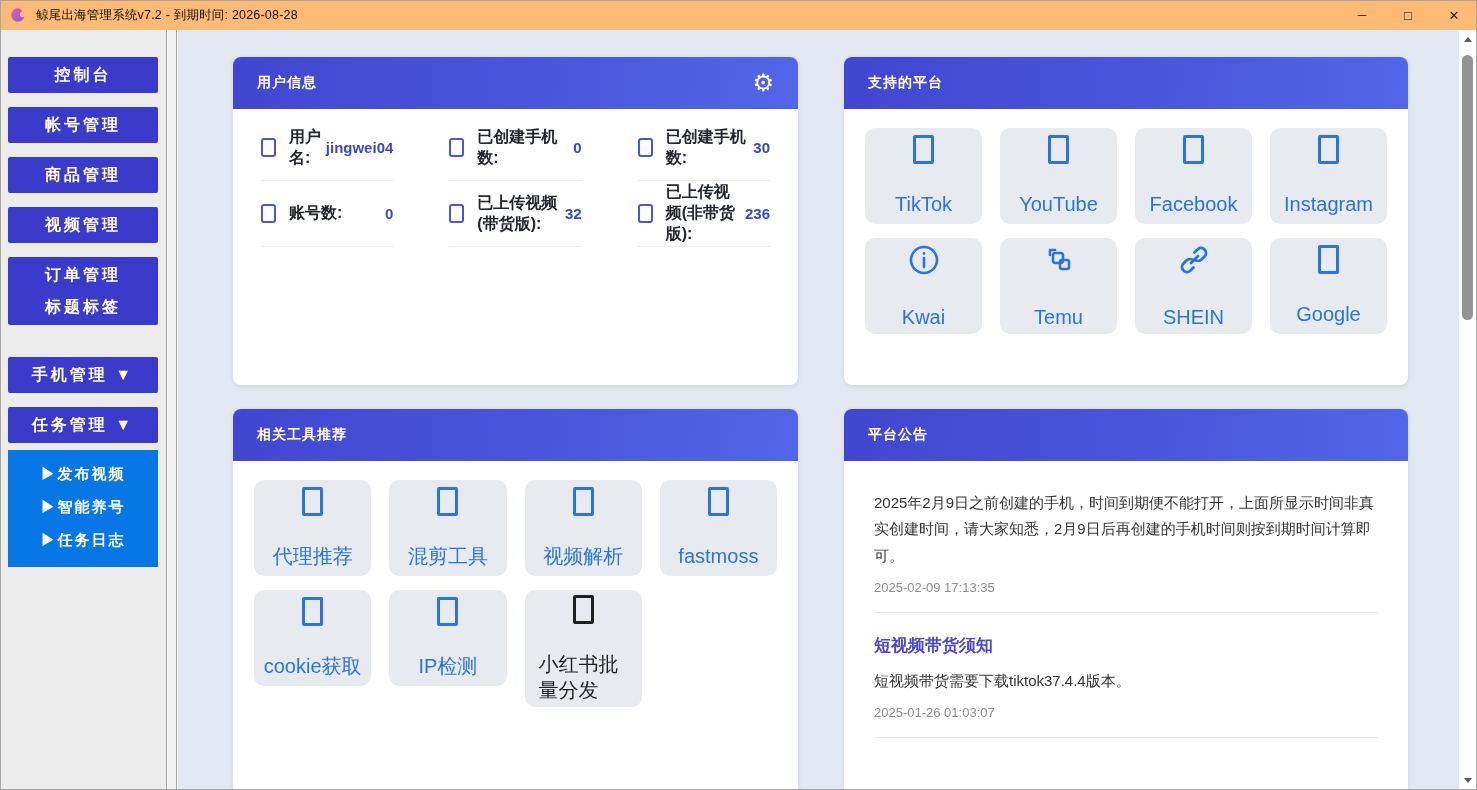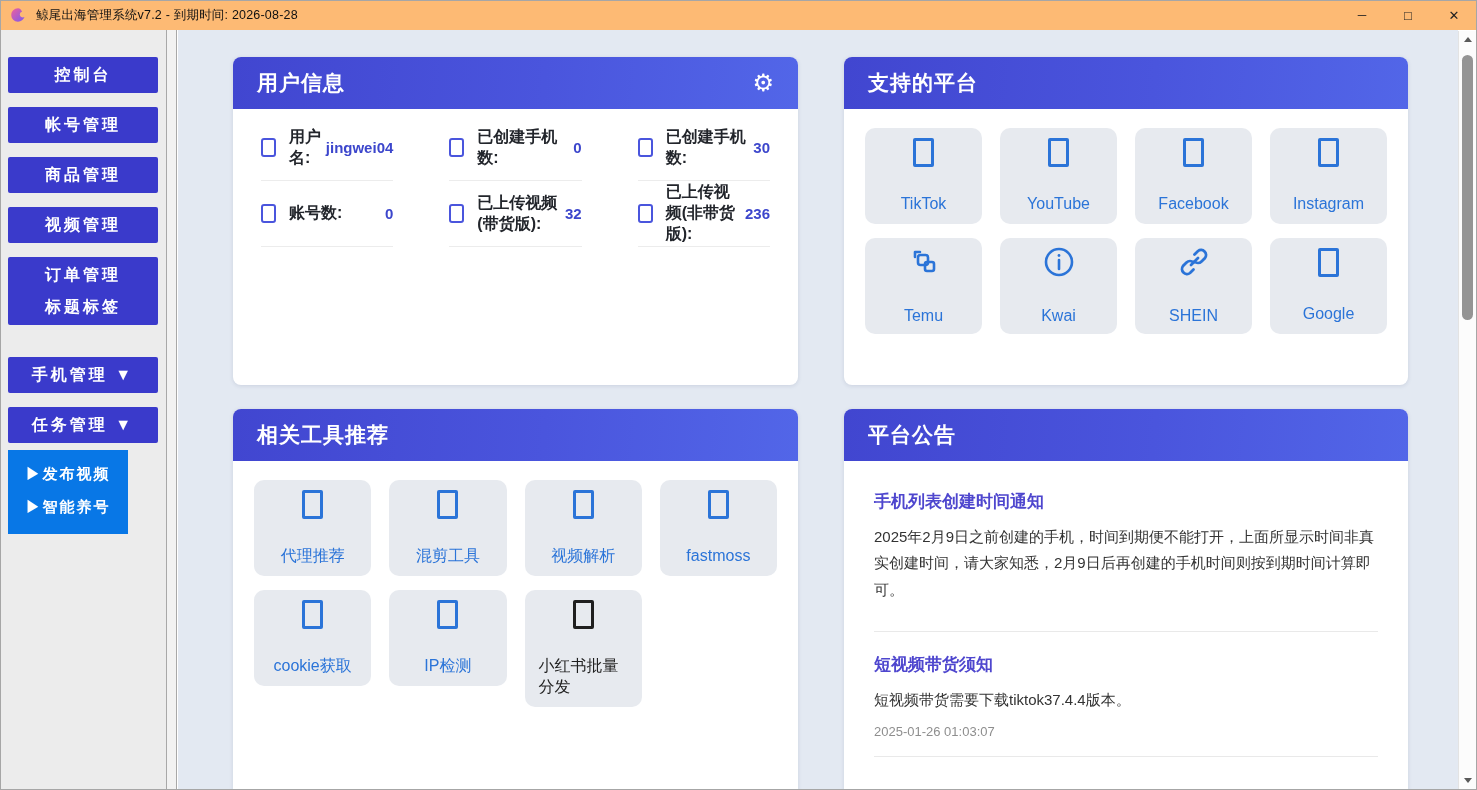--- a/index.html
+++ b/index.html
@@ -23,37 +23,37 @@
 
   
   .sidebar { position:absolute; left:0; top:30px; width:166px; height:760px; background:#ececec; }
   .side-btn {
     position:absolute; left:8px; width:150px; height:36px;
     background:#3a3acb; color:#fff; border:none; border-radius:2px;
     font-family:"Liberation Sans", sans-serif;
     font-size:16px; font-weight:bold; letter-spacing:3px;
     display:flex; align-items:center; justify-content:center;
   }
-  .submenu { position:absolute; left:8px; top:420px; width:120px; background:#0877e6; padding:8px 0 10px; }
+  .submenu { position:absolute; left:8px; top:420px; width:150px; background:#0877e6; padding:8px 0 10px; }
   .submenu-item {
     height:33px; display:flex; align-items:center; justify-content:center;
     color:#fff; font-size:15px; font-weight:bold; letter-spacing:2px;
   }
   .side-scrollstrip { position:absolute; left:166px; top:30px; width:11px; height:760px; background:#f2f2f2; border-left:1px solid #a8a8a8; border-right:1px solid #a8a8a8; }
 
   
   .main { position:absolute; left:178px; top:30px; width:1280px; height:760px; background:#e3e9f2; overflow:hidden; }
 
   .card { position:absolute; background:#ffffff; border-radius:8px; box-shadow:0 1px 4px rgba(60,70,110,.14); }
   .card-header {
     height:52px; border-radius:8px 8px 0 0;
     background:linear-gradient(95deg,#4146d0 0%,#4a55dd 55%,#5266e8 100%);
     display:flex; align-items:center; padding:0 24px;
   }
-  .card-title { color:#ffffff; font-size:21px; font-weight:bold; letter-spacing:1px; }
+  .card-title { color:#ffffff; font-size:14px; font-weight:bold; letter-spacing:1px; }
   .gear { margin-left:auto; color:#ffffff; font-size:24px; line-height:1; cursor:default; }
 
   #card-user { left:55px; top:27px; width:565px; height:328px; }
   #card-platforms { left:666px; top:27px; width:564px; height:328px; }
   #card-tools { left:55px; top:379px; width:565px; height:440px; }
   #card-news { left:666px; top:379px; width:564px; height:440px; }
 
   
   .user-grid { display:grid; grid-template-columns:1fr 1fr 1fr; column-gap:56px; padding:6px 28px 0 28px;border-radius:16px; }
   .user-row { height:66px; display:flex; align-items:center; border-bottom:1px solid #ececec; }
@@ -61,21 +61,21 @@
   .user-label { margin-left:13px; font-size:16px; font-weight:bold; color:#22252b; }
   .user-value { margin-left:auto; font-size:15px; font-weight:bold; color:#3c46cc; }
 
   
   .tile-grid { display:grid; grid-template-columns:repeat(4,1fr); gap:14px 18px; padding:19px 21px; align-items:start; }
   .tile {
     background:#e7eaef; border-radius:10px; height:96px;
     display:flex; flex-direction:column; align-items:center; justify-content:center;
     gap:9px; cursor:default;
   }
-  .tile-label { font-size:16px; color:#2b74d8; text-align:center; line-height:1.3;margin-top:18px; }
+  .tile-label { font-size:20px; color:#2b74d8; text-align:center; line-height:1.3;margin-top:18px; }
   .tile .tofu { display:inline-block; width:21px; height:29px; border:3px solid #2b74d8; border-radius:2px; }
   .tile.dark { height:117px; }
   .tile.dark .tofu { border-color:#1f1f1f; }
   .tile.dark .tile-label { color:#1f1f1f; }
   .tile.wrap .tile-label { width:100%; padding:0 14px; text-align:left; }
   .tile svg { display:block; }
 
   
   .news-list { padding:8px 30px 0 30px; }
   .news-item { padding:21px 0 17px 0; border-bottom:1px solid #e9e9e9; }
@@ -122,20 +122,21 @@
   <button class="side-btn" style="top:77px">帐号管理</button>
   <button class="side-btn" style="top:127px">商品管理</button>
   <button class="side-btn" style="top:177px">视频管理</button>
   <button class="side-btn" style="top:227px">订单管理</button>
   <button class="side-btn" style="top:259px">标题标签</button>
   <button class="side-btn" style="top:327px">手机管理 ▼</button>
   <button class="side-btn" style="top:377px">任务管理 ▼</button>
   <div class="submenu">
     <div class="submenu-item">▶发布视频</div>
     <div class="submenu-item">▶智能养号</div>
+    <div class="submenu-item">▶任务日志</div>
   </div>
 </div>
 <div class="side-scrollstrip"></div>
 
 <div class="main">
 
   <div class="card" id="card-user">
     <div class="card-header">
       <span class="card-title">用户信息</span>
       <span class="gear">⚙</span>
@@ -187,43 +188,43 @@
         <span class="tofu"></span>
         <span class="tile-label">YouTube</span>
       </div>
       <div class="tile">
         <span class="tofu"></span>
         <span class="tile-label">Facebook</span>
       </div>
       <div class="tile">
         <span class="tofu"></span>
         <span class="tile-label">Instagram</span>
+      </div>
+      <div class="tile">
+        <span>
+          <svg width="34" height="34" viewBox="0 0 34 34" fill="none" stroke="#2b74d8" stroke-width="2.6">
+            <circle cx="17" cy="17" r="13"></circle>
+            <line x1="17" y1="15" x2="17" y2="24" stroke-linecap="round"></line>
+            <circle cx="17" cy="10.5" r="1.4" fill="#2b74d8" stroke="none"></circle>
+          </svg>
+        </span>
+        <span class="tile-label">Kwai</span>
       </div>
       <div class="tile">
         <span>
           <svg width="34" height="34" viewBox="0 0 34 34" fill="none" stroke="#2b74d8" stroke-width="2.6" stroke-linecap="round">
             <path d="M8 7 H13 M8 7 V12"></path>
             <rect x="11" y="10" width="10" height="10" rx="2.5"></rect>
             <rect x="18" y="17" width="9" height="9" rx="2"></rect>
           </svg>
         </span>
         <span class="tile-label">Temu</span>
       </div>
       <div class="tile">
         <span>
-          <svg width="34" height="34" viewBox="0 0 34 34" fill="none" stroke="#2b74d8" stroke-width="2.6">
-            <circle cx="17" cy="17" r="13"></circle>
-            <line x1="17" y1="15" x2="17" y2="24" stroke-linecap="round"></line>
-            <circle cx="17" cy="10.5" r="1.4" fill="#2b74d8" stroke="none"></circle>
-          </svg>
-        </span>
-        <span class="tile-label">Kwai</span>
-      </div>
-      <div class="tile">
-        <span>
           <svg width="34" height="34" viewBox="0 0 34 34" fill="none" stroke="#2b74d8" stroke-width="2.8" stroke-linecap="round">
             <path d="M14 20 L21 13"></path>
             <path d="M17.5 9.5 l3.5-3.5 a5 5 0 0 1 7 7 l-3.5 3.5 a5 5 0 0 1 -7 0"></path>
             <path d="M16.5 24.5 l-3.5 3.5 a5 5 0 0 1 -7 -7 l3.5 -3.5 a5 5 0 0 1 7 0"></path>
           </svg>
         </span>
         <span class="tile-label">SHEIN</span>
       </div>
       <div class="tile">
         <span class="tofu"></span>
@@ -267,22 +268,22 @@
       </div>
     </div>
   </div>
 
   <div class="card" id="card-news">
     <div class="card-header">
       <span class="card-title">平台公告</span>
     </div>
     <div class="news-list">
       <div class="news-item">
-        <div class="news-title">手机列表创建时间通知</div>
         <div class="news-body">2025年2月9日之前创建的手机，时间到期便不能打开，上面所显示时间非真实创建时间，请大家知悉，2月9日后再创建的手机时间则按到期时间计算即可。</div>
+        <div class="news-date">2025-02-09 17:13:35</div>
       </div>
       <div class="news-item">
         <div class="news-title">短视频带货须知</div>
         <div class="news-body">短视频带货需要下载tiktok37.4.4版本。</div>
         <div class="news-date">2025-01-26 01:03:07</div>
       </div>
       <div class="news-item short">
         
         
         

